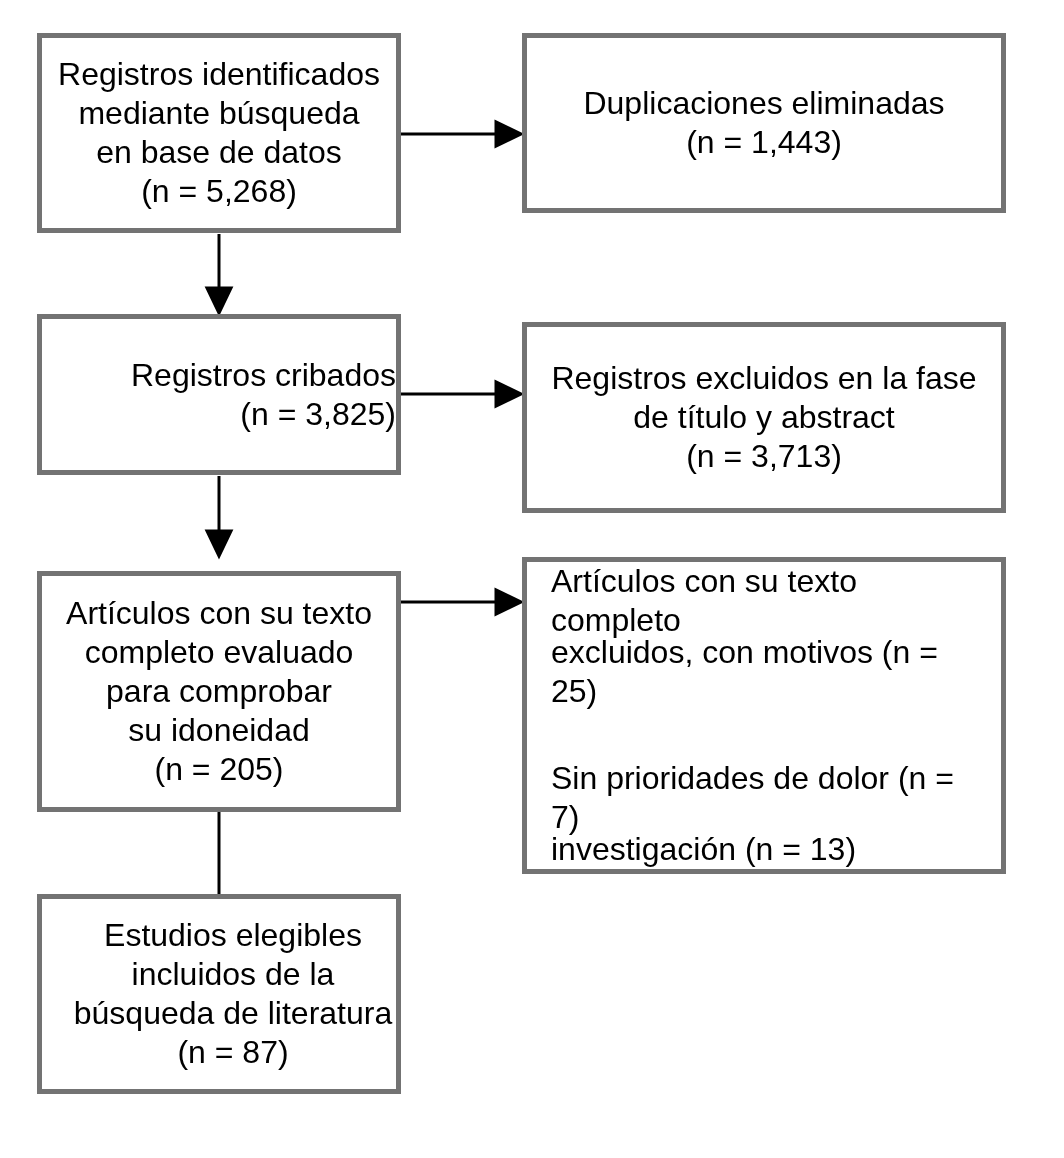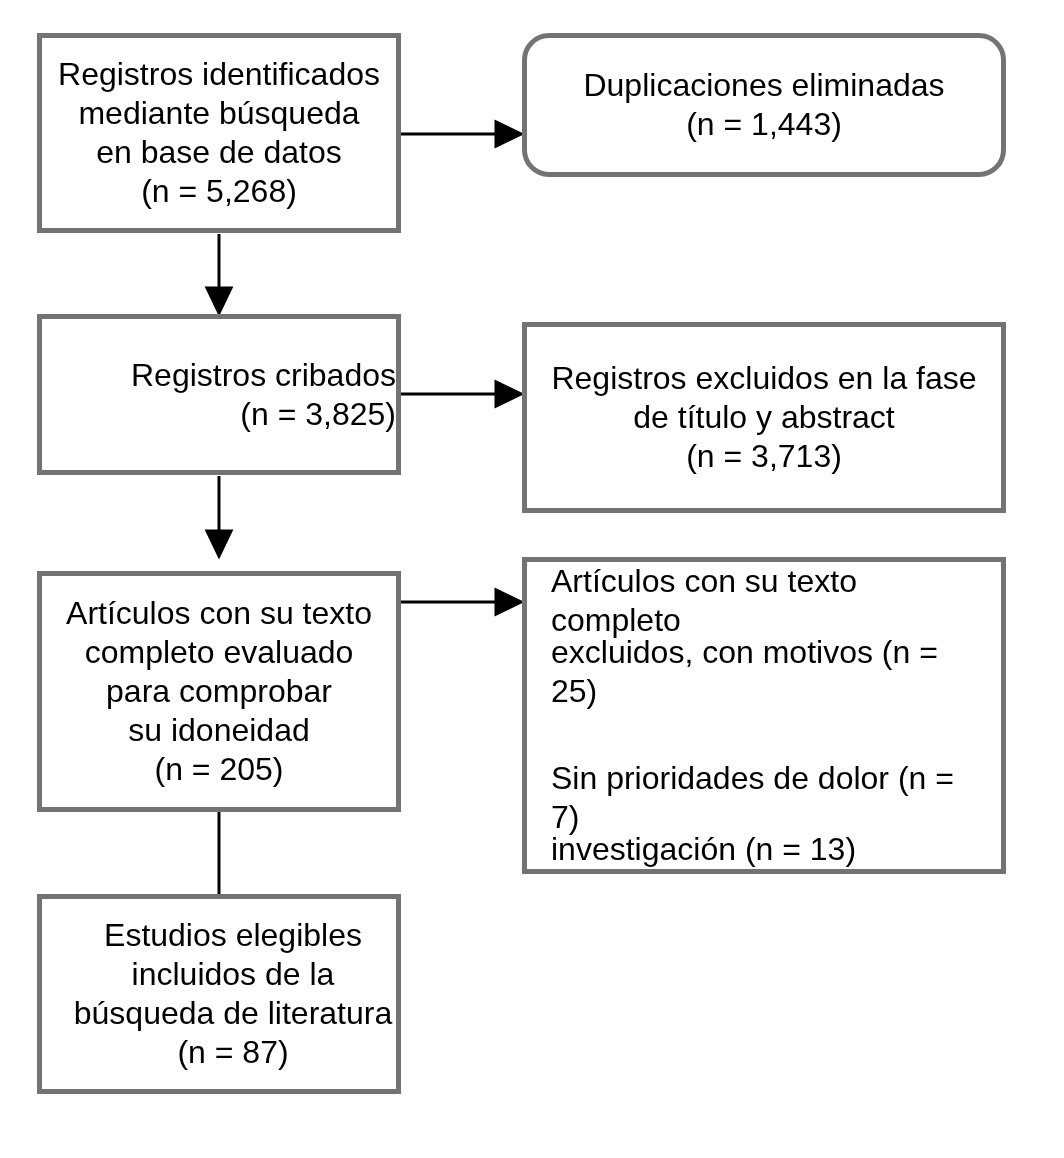--- a/index.html
+++ b/index.html
@@ -24,21 +24,21 @@
     font-size: 32px;
     line-height: 39px;
   }
   .box.left-align {
     text-align: left;
     padding-left: 24px;
     padding-right: 12px;
   }
   .tline { min-height: 39px; }
   #b1 { left: 37px;  top: 33px;  width: 364px; height: 200px; }
-  #b2 { left: 522px; top: 33px;  width: 484px; height: 144px; border-radius: 27px; }
+  #b2 { left: 522px; top: 33px;  width: 484px; height: 180px; }
   #b3 { left: 37px;  top: 314px; width: 364px; height: 161px; text-align: right; }
   #b4 { left: 522px; top: 314px; width: 484px; height: 191px; margin-top: 8px; }
   #b5 { left: 37px;  top: 571px; width: 364px; height: 241px; }
   #b6 { left: 522px; top: 557px; width: 484px; height: 317px; gap: 16px; }
   #b7 { left: 37px;  top: 894px; width: 364px; height: 200px; padding-left: 28px; }
   svg.arrows {
     position: absolute;
     left: 0; top: 0;
     width: 1064px; height: 1158px;
     pointer-events: none;

